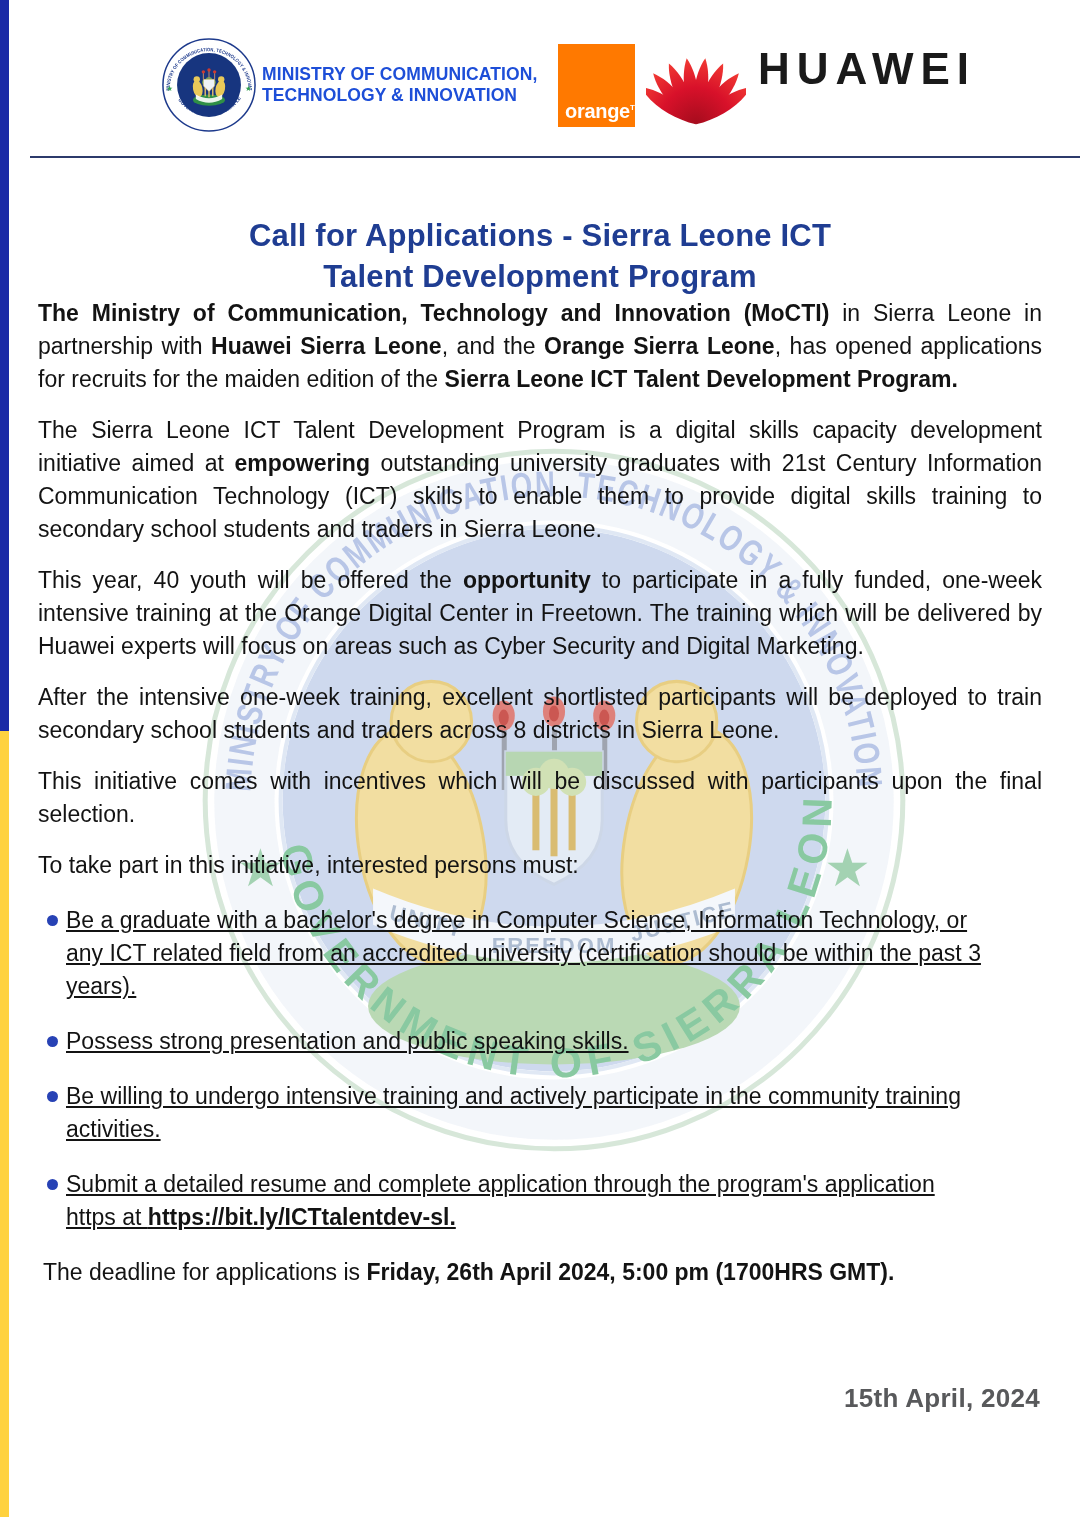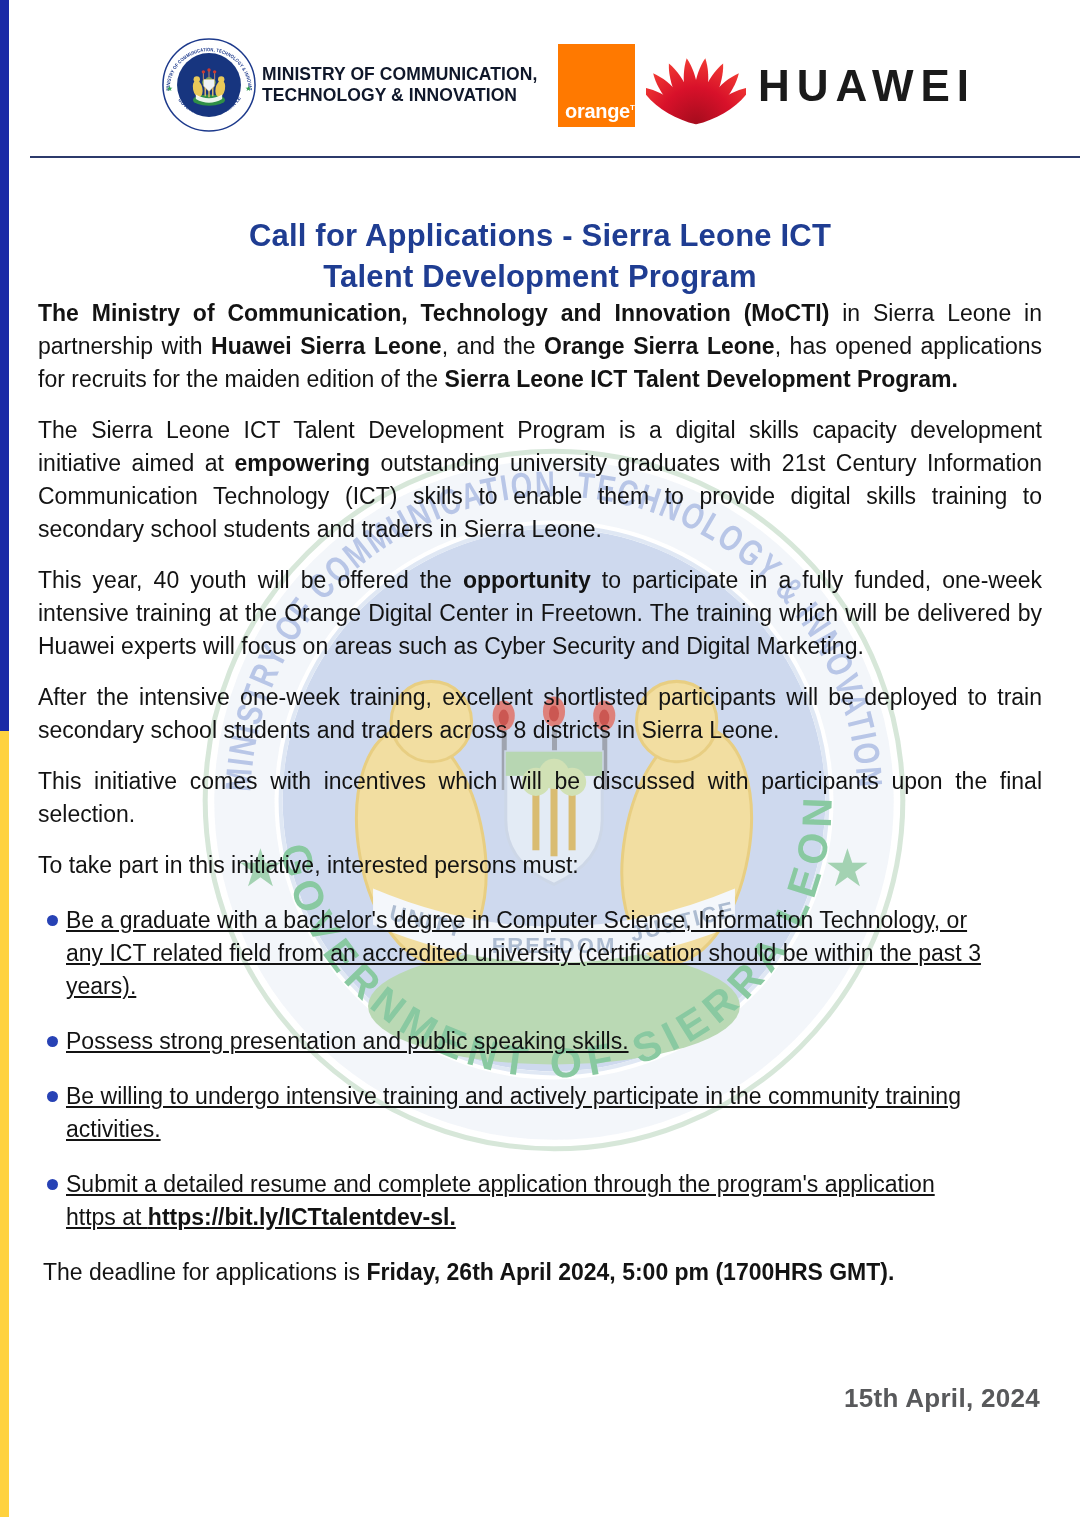--- a/index.html
+++ b/index.html
@@ -17,27 +17,27 @@
   .wm-bot  { font-size:41px; font-weight:bold; fill:#83c79c; letter-spacing:7px; }
   .wm-star { font-size:52px; fill:#9fd0ae; }
   .wm-motto{ font-size:22px; fill:#a9b9cf; letter-spacing:2px; font-weight:bold; }
 
   
   .header { position:absolute; top:38px; left:0; width:100%; height:104px; z-index:2; }
   .seal   { position:absolute; left:162px; top:0; width:94px; height:94px; }
   .seal-arc-text { font-size:6px; font-weight:bold; fill:#1d3a8c; letter-spacing:0.2px; }
   .seal-star { font-size:8px; fill:#2f9e4f; }
   .ministry-name {
-    position:absolute; left:262px; top:26px; color:#0f172a; font-weight:bold;
+    position:absolute; left:262px; top:26px; color:#1d4ed8; font-weight:bold;
     font-size:17.5px; line-height:21px; letter-spacing:0.1px;
   }
   .orange-logo { position:absolute; left:558px; top:6px; width:77px; height:83px; background:#ff7900; }
   .orange-label{ position:absolute; left:7px; bottom:4px; color:#fff; font-weight:bold; font-size:20px; letter-spacing:-0.3px; }
   .orange-tm   { font-size:8px; vertical-align:super; font-weight:bold; }
-  .huawei-logo { position:absolute; left:646px; top:6px; display:flex; align-items:center; }
+  .huawei-logo { position:absolute; left:646px; top:6px; display:flex; }
   .huawei-flower { width:100px; height:84px; }
   .huawei-word { font-size:44px; font-weight:bold; color:#1a1a1a; letter-spacing:7px; margin-left:12px; }
 
   .rule { position:absolute; top:148px; left:30px; width:1050px; height:0; border:none; border-top:2px solid #2c3a6b; z-index:2; }
 
   .title {
     position:absolute; top:194px; left:0; width:100%; text-align:center;
     color:#1f3d92; font-size:31px; line-height:41px; font-weight:bold; letter-spacing:0.2px; z-index:2;
   }
 

